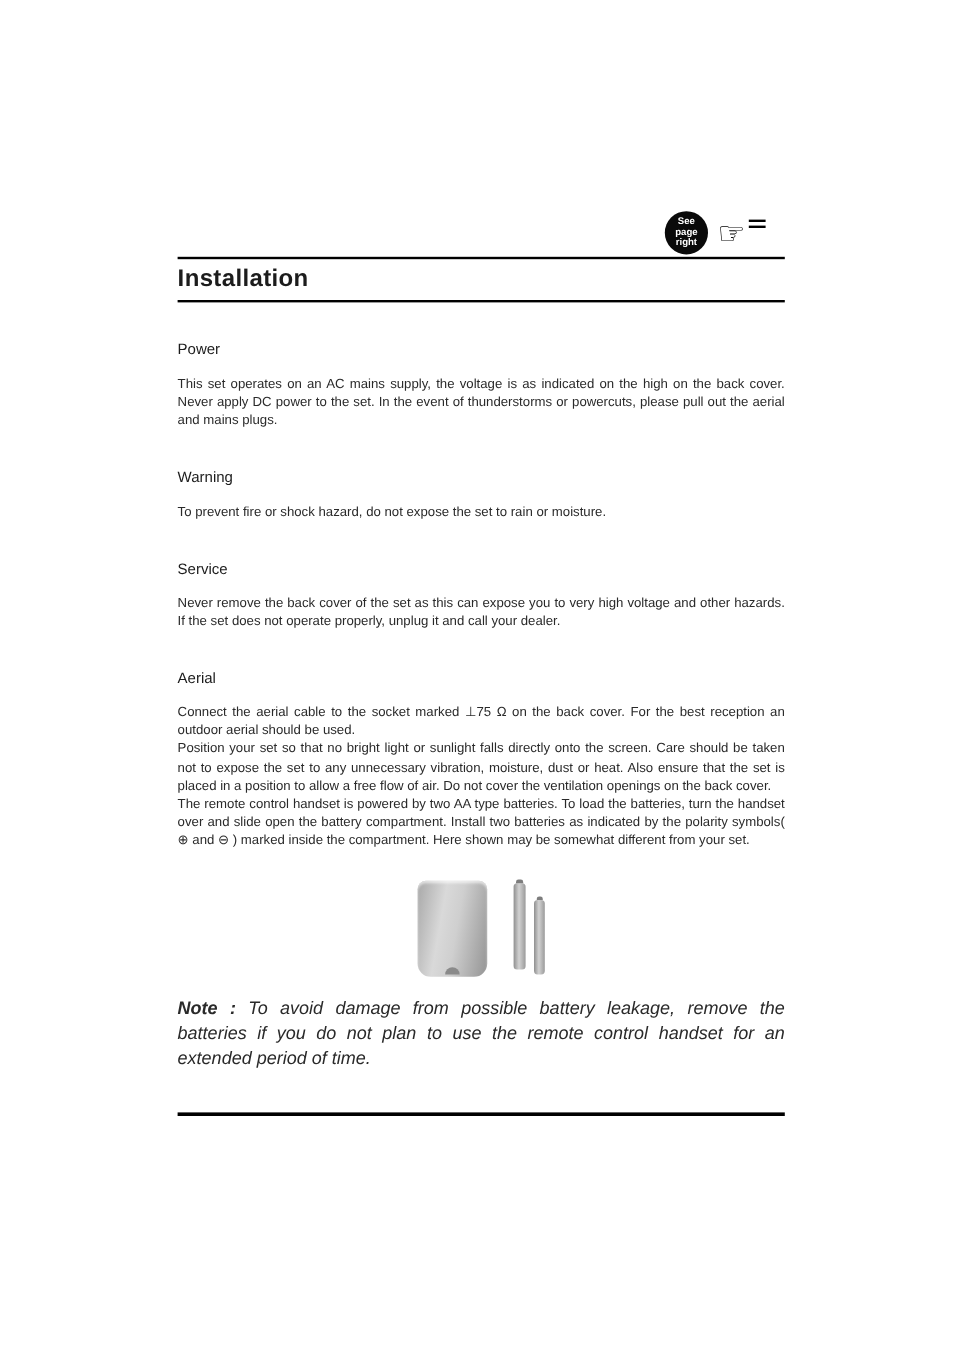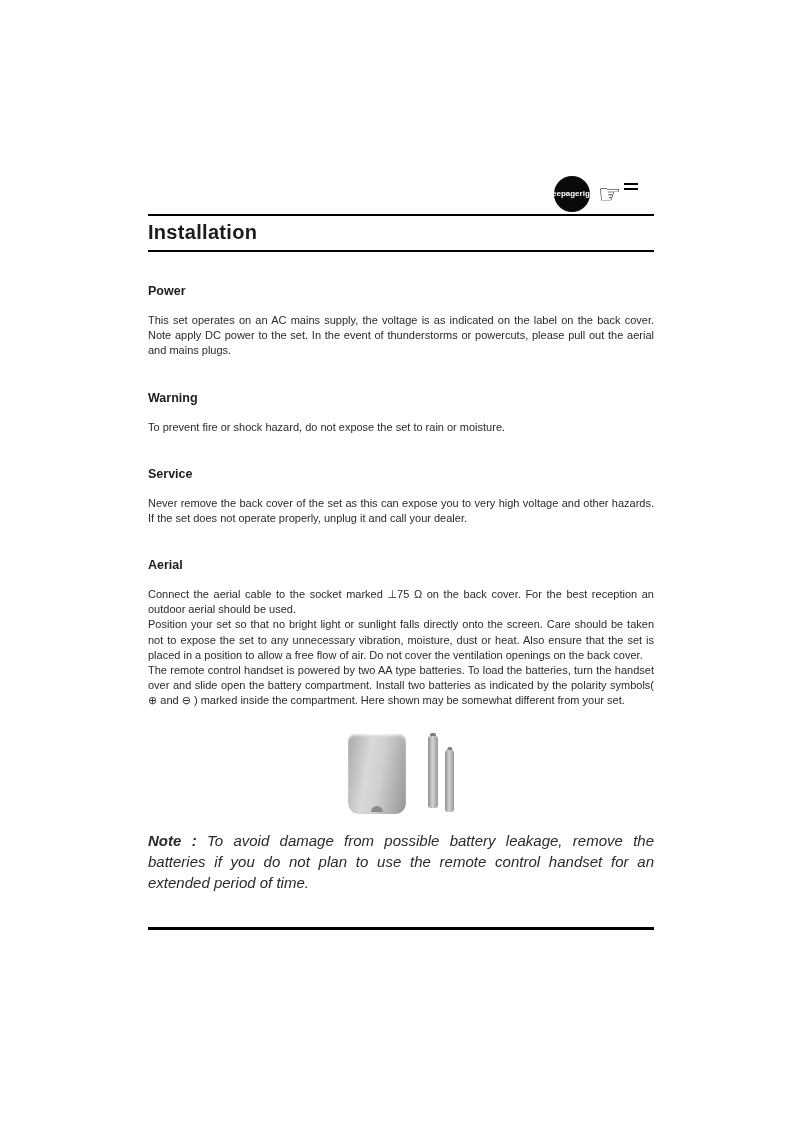--- a/index.html
+++ b/index.html
@@ -31,21 +31,21 @@
     margin-bottom: 1px;
     padding-right: 18px;
   }
   .badge {
     width: 36px;
     height: 36px;
     border-radius: 50%;
     background: #0a0a0a;
     color: #ffffff;
     display: flex;
-    flex-direction: row;
+    flex-direction: column;
     align-items: center;
     justify-content: center;
     font-size: 8px;
     font-weight: bold;
     line-height: 1.1;
     text-align: center;
   }
   .hand-wrap {
     position: relative;
     width: 38px;
@@ -80,21 +80,21 @@
   .rule.bottom { height: 3px; margin-top: 34px; }
   h1 {
     font-size: 20px;
     font-weight: bold;
     text-align: left;
     margin: 5px 0 6px 0;
     letter-spacing: 0.3px;
   }
   h2 {
     font-size: 12.5px;
-    font-weight: bold;
+    font-weight: normal;
     margin: 32px 0 15px 0;
   }
   .section:first-of-type h2 { margin-top: 17px; }
   p.body {
     font-size: 11px;
     line-height: 1.38;
     text-align: justify;
     margin: 0;
     color: #2a2a2a;
   }
@@ -172,21 +172,21 @@
       </span>
     </div>
   </div>
 
   <hr class="rule top">
   <h1>Installation</h1>
   <hr class="rule mid">
 
   <div class="section">
     <h2>Power</h2>
-    <p class="body">This set operates on an AC mains supply, the voltage is as indicated on the label on the back cover. Note apply DC power to the set. In the event of thunderstorms or powercuts, please pull out the aerial and mains plugs.</p>
+    <p class="body">This set operates on an AC mains supply, the voltage is as indicated on the high on the back cover. Never apply DC power to the set. In the event of thunderstorms or powercuts, please pull out the aerial and mains plugs.</p>
   </div>
 
   <div class="section">
     <h2>Warning</h2>
     <p class="body">To prevent fire or shock hazard, do not expose the set to rain or moisture.</p>
   </div>
 
   <div class="section">
     <h2>Service</h2>
     <p class="body">Never remove the back cover of the set as this can expose you to very high voltage and other hazards. If the set does not operate properly, unplug it and call your dealer.</p>

